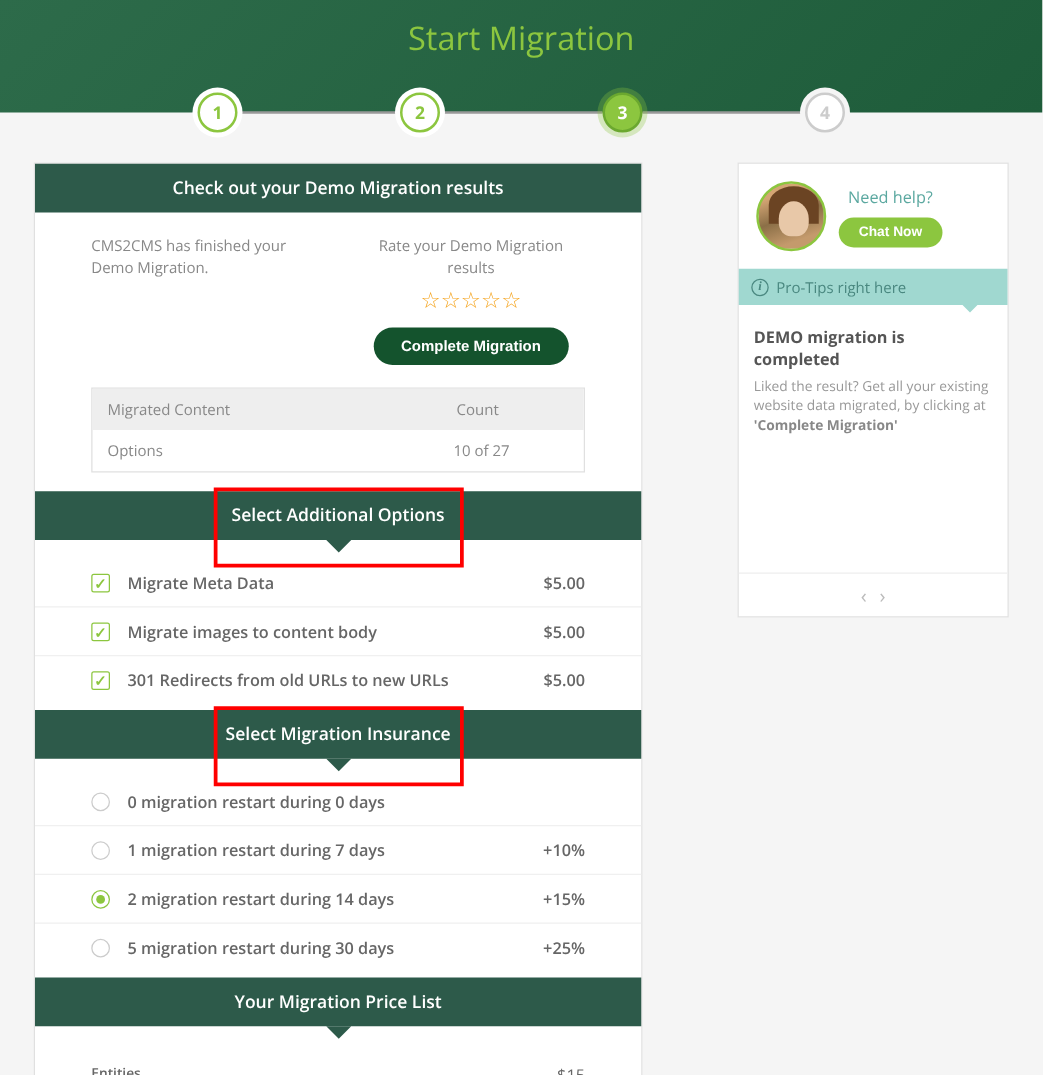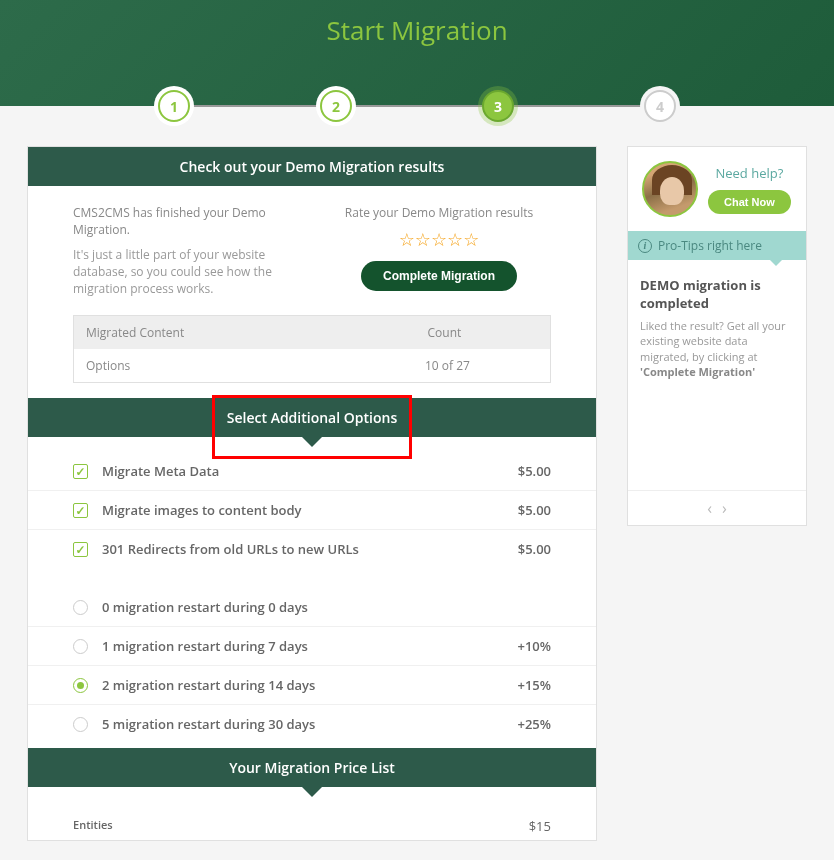--- a/index.html
+++ b/index.html
@@ -1,27 +1,27 @@
 <!DOCTYPE html>
 <html><head>
   <meta charset="utf-8">
   <style>
     * { margin: 0; padding: 0; box-sizing: border-box; }
     body { font-family: "Open Sans", Arial, sans-serif; background: #f5f5f5; font-size: 13px; color: #666; }
-    .header-bar { background: linear-gradient(135deg, #2d6b4a, #1e5c3a); height: 106px; position: relative; }
+    .header-bar { background: linear-gradient(135deg, #2d6b4a, #1e5c3a); height: 90px; position: relative; }
     .header-title { color: #8cc63f; font-size: 26px; font-weight: 400; text-align: center; padding-top: 12px; }
     .stepper { position: absolute; bottom: -16px; left: 0; right: 0; display: flex; align-items: center; justify-content: center; gap: 0; }
     .step-line { height: 2px; background: #999; width: 130px; position: relative; top: 0; }
     .step-line.done::after { content: ""; position: absolute; left: -5px; top: -4px; border: 5px solid transparent; border-left-color: #999; }
     .step-circle { width: 32px; height: 32px; border-radius: 50%; background: #fff; border: 2px solid #8cc63f; display: flex; align-items: center; justify-content: center; font-weight: 700; color: #8cc63f; font-size: 14px; z-index: 2; box-shadow: 0 0 0 4px #fff; }
     .step-circle.active { background: #8cc63f; color: #fff; border-color: #6ba82f; box-shadow: 0 0 0 4px rgba(140,198,63,0.3); }
     .step-circle.future { border-color: #ccc; color: #ccc; box-shadow: 0 0 0 4px #f5f5f5; }
     .container { max-width: 800px; margin: 40px auto 0; display: flex; gap: 30px; align-items: flex-start; padding: 0 10px; }
     .main { flex: 1; background: #fff; border: 1px solid #e0e0e0; }
-    .sidebar { width: 180px; background: #fff; border: 1px solid #e0e0e0; }
+    .sidebar { width: 217px; background: #fff; border: 1px solid #e0e0e0; margin-left: 46px; }
     .section-header { background: #2d5a4a; color: #fff; text-align: center; padding: 10px; font-weight: 600; font-size: 14px; position: relative; }
     .section-header.with-notch::after { content: ""; position: absolute; bottom: -10px; left: 50%; margin-left: -10px; border: 10px solid transparent; border-top-color: #2d5a4a; border-bottom: none; }
     .content-pad { padding: 18px 45px; }
     .demo-row { display: flex; gap: 30px; }
     .demo-col { flex: 1; }
     .demo-text1 { color: #888; font-size: 12px; margin-bottom: 8px; }
     .demo-text2 { color: #999; font-size: 12px; }
     .rate-label { text-align: center; color: #888; font-size: 12px; margin-bottom: 6px; }
     .stars { text-align: center; margin-bottom: 10px; }
     .star { color: #f5a623; font-size: 18px; display: inline-block; }
@@ -78,21 +78,20 @@
   </div>
 </div>
 
 <div class="container">
   <div class="main">
     <div class="section-header">Check out your Demo Migration results</div>
     <div class="content-pad">
       <div class="demo-row">
         <div class="demo-col">
           <div class="demo-text1">CMS2CMS has finished your Demo Migration.</div>
-          <div class="demo-text2">It's just a little part of your website database, so you could see how the migration process works.</div>
         </div>
         <div class="demo-col">
           <div class="rate-label">Rate your Demo Migration results</div>
           <div class="stars">
             <span class="star">☆</span><span class="star">☆</span><span class="star">☆</span><span class="star">☆</span><span class="star">☆</span>
           </div>
           <button class="btn-green">Complete Migration</button>
         </div>
       </div>
     </div>
@@ -122,20 +121,24 @@
         <div class="option-label">Migrate images to content body</div>
         <div class="option-price">$5.00</div>
       </div>
       <div class="option-row">
         <div class="checkbox checked"></div>
         <div class="option-label">301 Redirects from old URLs to new URLs</div>
         <div class="option-price">$5.00</div>
       </div>
     </div>
 
+    <div class="header-boxed">
+      <div class="section-header with-notch">Select Migration Insurance</div>
+      <div class="header-red-overlay"></div>
+    </div>
     <div style="padding: 15px 0 5px;">
       <div class="option-row">
         <div class="radio"></div>
         <div class="option-label">0 migration restart during 0 days</div>
         <div class="option-price"></div>
       </div>
       <div class="option-row">
         <div class="radio"></div>
         <div class="option-label">1 migration restart during 7 days</div>
         <div class="option-price">+10%</div>

